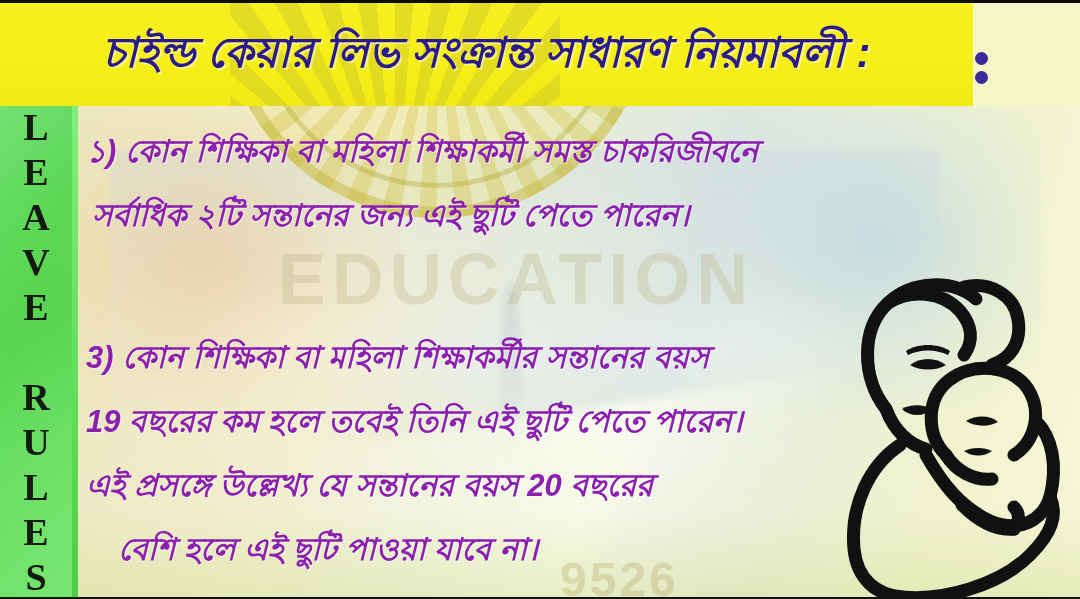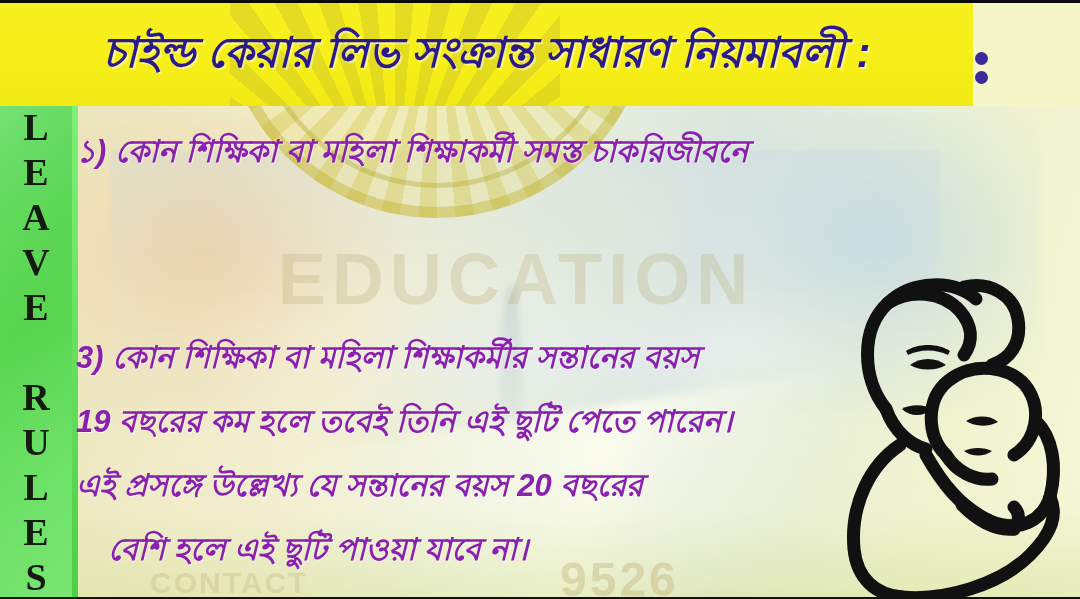--- a/index.html
+++ b/index.html
@@ -235,21 +235,21 @@
     position: absolute;
     left: 72px; top: 106px;
     width: 6px; height: 493px;
     background: linear-gradient(180deg, #7ff07a, #4ccf45);
     z-index: 4;
   }
 
   
   .content {
     position: absolute;
-    left: 68px; top: 112px;
+    left: 78px; top: 112px;
     width: 900px;
     height: 487px;
     z-index: 6;
   }
   .rule-line {
     font-family: "Liberation Sans", sans-serif;
     font-weight: bold;
     font-style: italic;
     font-size: 31px;
     line-height: 1.0;
@@ -294,21 +294,20 @@
   <div class="bg-cool-right"></div>
   <div class="bg-book"></div>
   <div class="bg-streak"></div>
   <div class="bg-green-bottom"></div>
 
   <div class="seal"></div>
   <div class="seal-ring"></div>
   <div class="seal-ring2"></div>
 
   <div class="wm-edu">EDUCATION</div>
-  <div class="wm-contact">CONTACT</div>
   <div class="wm-num">9526</div>
   <div class="wm-top-right">HO</div>
 
   <div class="header-right-pad"></div>
   <div class="header-band"></div>
   <div class="header-title">চাইল্ড কেয়ার লিভ সংক্রান্ত সাধারণ নিয়মাবলী :</div>
   <div class="dot dot-a"></div>
   <div class="dot dot-b"></div>
 
   <div class="sidebar">
@@ -321,20 +320,21 @@
 R
 U
 L
 E
 S</div>
   </div>
   <div class="sidebar-edge"></div>
 
   <div class="content">
     <div class="rule-line l1">১) কোন শিক্ষিকা বা মহিলা শিক্ষাকর্মী সমস্ত চাকরিজীবনে</div>
+    <div class="rule-line l2">সর্বাধিক ২টি সন্তানের জন্য এই ছুটি পেতে পারেন।</div>
     <div class="rule-line l3">3) কোন শিক্ষিকা বা মহিলা শিক্ষাকর্মীর সন্তানের বয়স</div>
     <div class="rule-line l4">19 বছরের কম হলে তবেই তিনি এই ছুটি পেতে পারেন।</div>
     <div class="rule-line l5">এই প্রসঙ্গে উল্লেখ্য যে সন্তানের বয়স 20 বছরের</div>
     <div class="rule-line l6">বেশি হলে এই ছুটি পাওয়া যাবে না।</div>
   </div>
 
   <svg class="art" viewBox="0 0 270 340">
     <g fill="none" stroke="#111111" stroke-width="13" stroke-linecap="round" stroke-linejoin="round">
 
       <path d="M72 150 C 48 120, 46 70, 74 44 C 98 21, 140 20, 162 40"></path>

